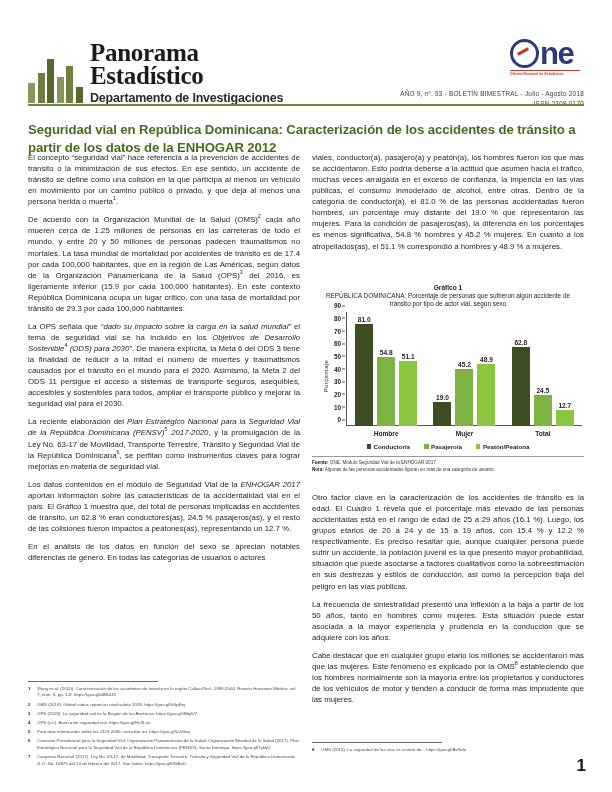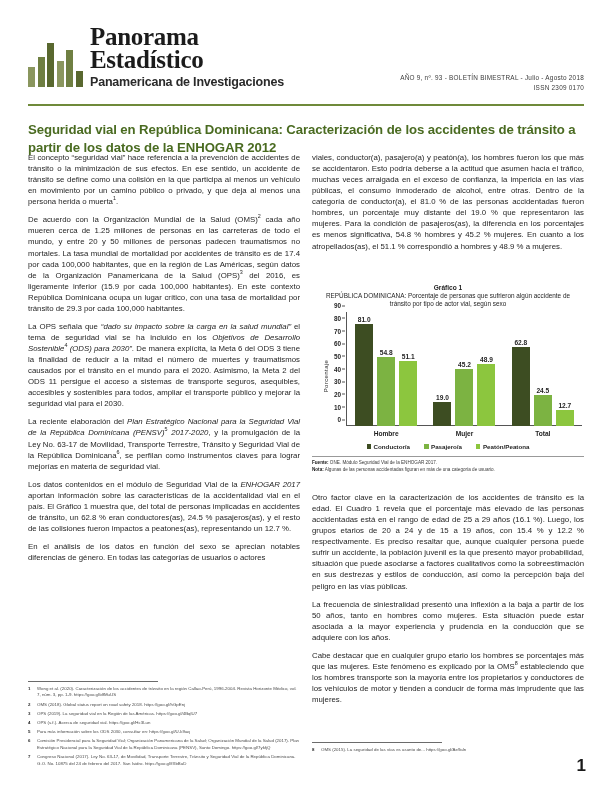--- a/index.html
+++ b/index.html
@@ -19,21 +19,21 @@
   .page {
     position: relative;
     width: 612px;
     height: 792px;
     box-sizing: border-box;
   }
 
   
   .masthead {
     position: absolute;
-    left: 0; top: 0;
+    left: 0; top: 16px;
     width: 612px;
     height: 100px;
   }
   .brand {
     position: absolute;
     left: 28px;
     top: 24px;
     display: flex;
     align-items: flex-end;
   }
@@ -384,24 +384,28 @@
         <span></span>
           <span></span>
           <span></span>
           <span></span>
           <span></span>
           <span></span>
       </div>
       <div class="brandtext">
         <span class="brand-l1">Panorama</span>
         <span class="brand-l2">Estadístico</span>
-        <span class="brand-sub">Panamericana de Investigaciones</span>
+        <span class="brand-sub">Departamento de Investigaciones</span>
       </div>
     </div>
 
+    <div class="onelogo">
+      <div class="one-glyph"><span class="one-o"></span>ne</div>
+      <div class="one-tag">Oficina Nacional de Estadística</div>
+    </div>
 
     <div class="issue-line">AÑO 9, nº. 93  -  BOLETÍN BIMESTRAL  -  Julio - Agosto 2018</div>
     <div class="issn-line">ISSN 2309 0170</div>
   </div>
 
   <div class="rule-green"></div>
 
   <h1 class="article-title">Seguridad vial en República Dominicana: Caracterización de los accidentes de tránsito a partir de los datos de la ENHOGAR 2012</h1>
 
   <div class="col col-left">
@@ -536,21 +540,21 @@
 
     <div class="chart-foot">
       <div><b>Fuente:</b><span> ONE. Módulo Seguridad Vial de la ENHOGAR 2017.</span></div>
       <div><b>Nota:</b><span> Algunas de las personas accidentadas figuran en más de una categoría de usuario.</span></div>
     </div>
   </div>
 
   <div class="col col-right" style="top:492px;">
     <p>Otro factor clave en la caracterización de los accidentes de tránsito es la edad. El Cuadro 1 revela que el porcentaje más elevado de las personas accidentadas está en el rango de edad de 25 a 29 años (16.1 %). Luego, los grupos etarios de 20 a 24 y de 15 a 19 años, con 15.4 % y 12.2 % respectivamente. Es preciso resaltar que, aunque cualquier persona puede sufrir un accidente, la población juvenil es la que presentó mayor probabilidad, situación que puede asociarse a factores cualitativos como la sobreestimación en sus destrezas y estilos de conducción, así como la percepción baja del peligro en las vías públicas.</p>
     <p>La frecuencia de siniestralidad presentó una inflexión a la baja a partir de los 50 años, tanto en hombres como mujeres. Esta situación puede estar asociada a la mayor experiencia y prudencia en la conducción que se adquiere con los años.</p>
-    <p><span>Cabe destacar que en cualquier grupo etario los hombres se porcentajes más que las mujeres. Este fenómeno es explicado por la OMS</span><sup>8</sup><span> estableciendo que los hombres transporte son la mayoría entre los propietarios y conductores de los vehículos de motor y tienden a conducir de forma más imprudente que las mujeres.</span></p>
+    <p><span>Cabe destacar que en cualquier grupo etario los millones se accidentaron más que las mujeres. Este fenómeno es explicado por la OMS</span><sup>8</sup><span> estableciendo que los hombres normalmente son la mayoría entre los propietarios y conductores de los vehículos de motor y tienden a conducir de forma más imprudente que las mujeres.</span></p>
   </div>
 
   <div class="fn-block-right">
     <div class="fn-rule"></div>
     <div class="fn-item">
       <span class="fn-num">8</span>
       <span class="fn-txt">OMS (2015). La seguridad de las vías es asunto de... https://goo.gl/Ae9aln</span>
     </div>
   </div>
 

